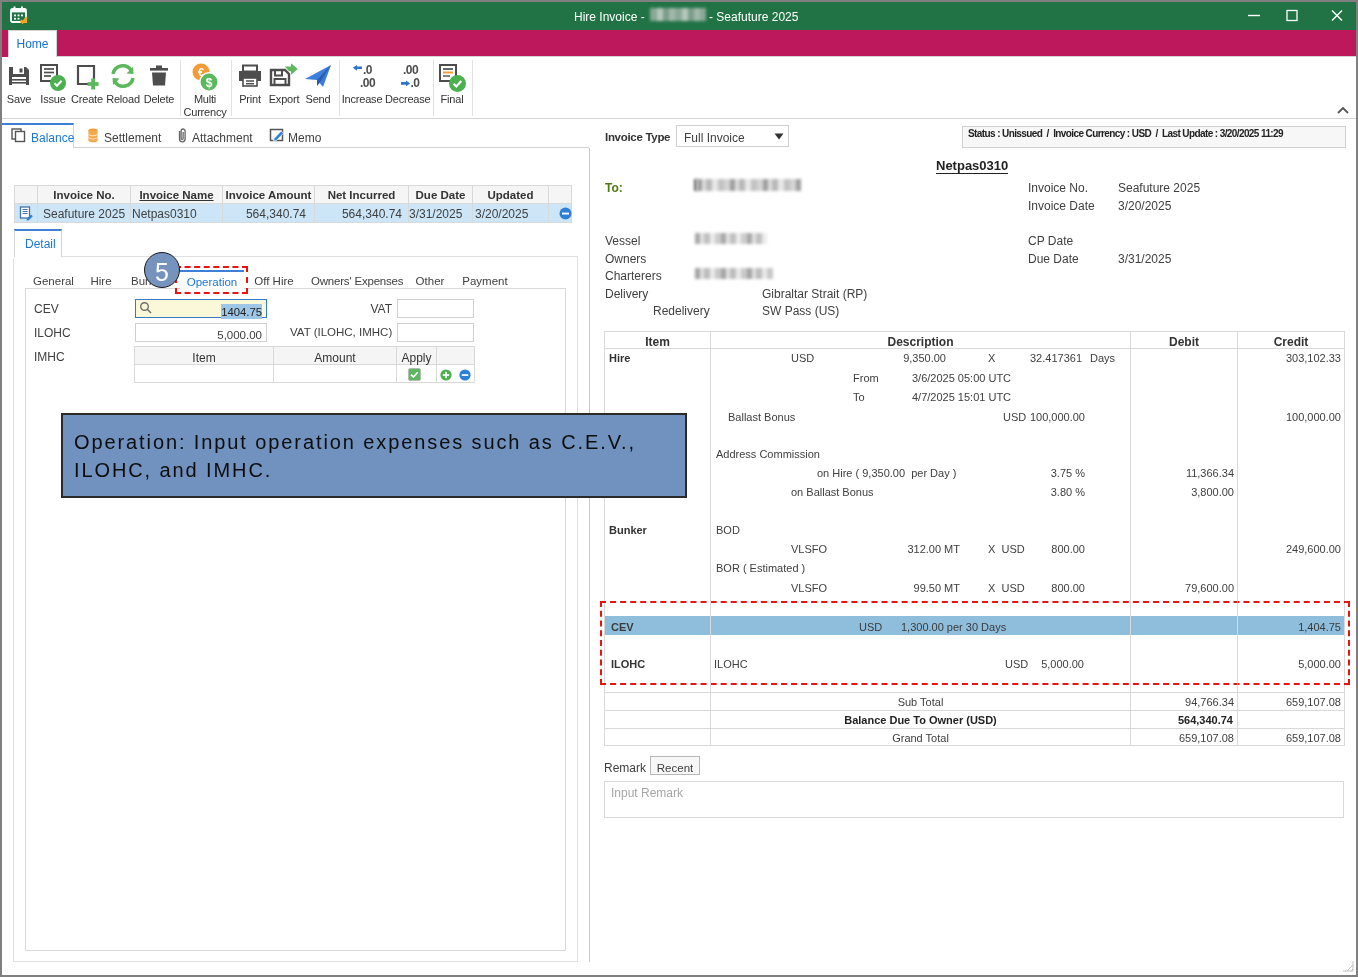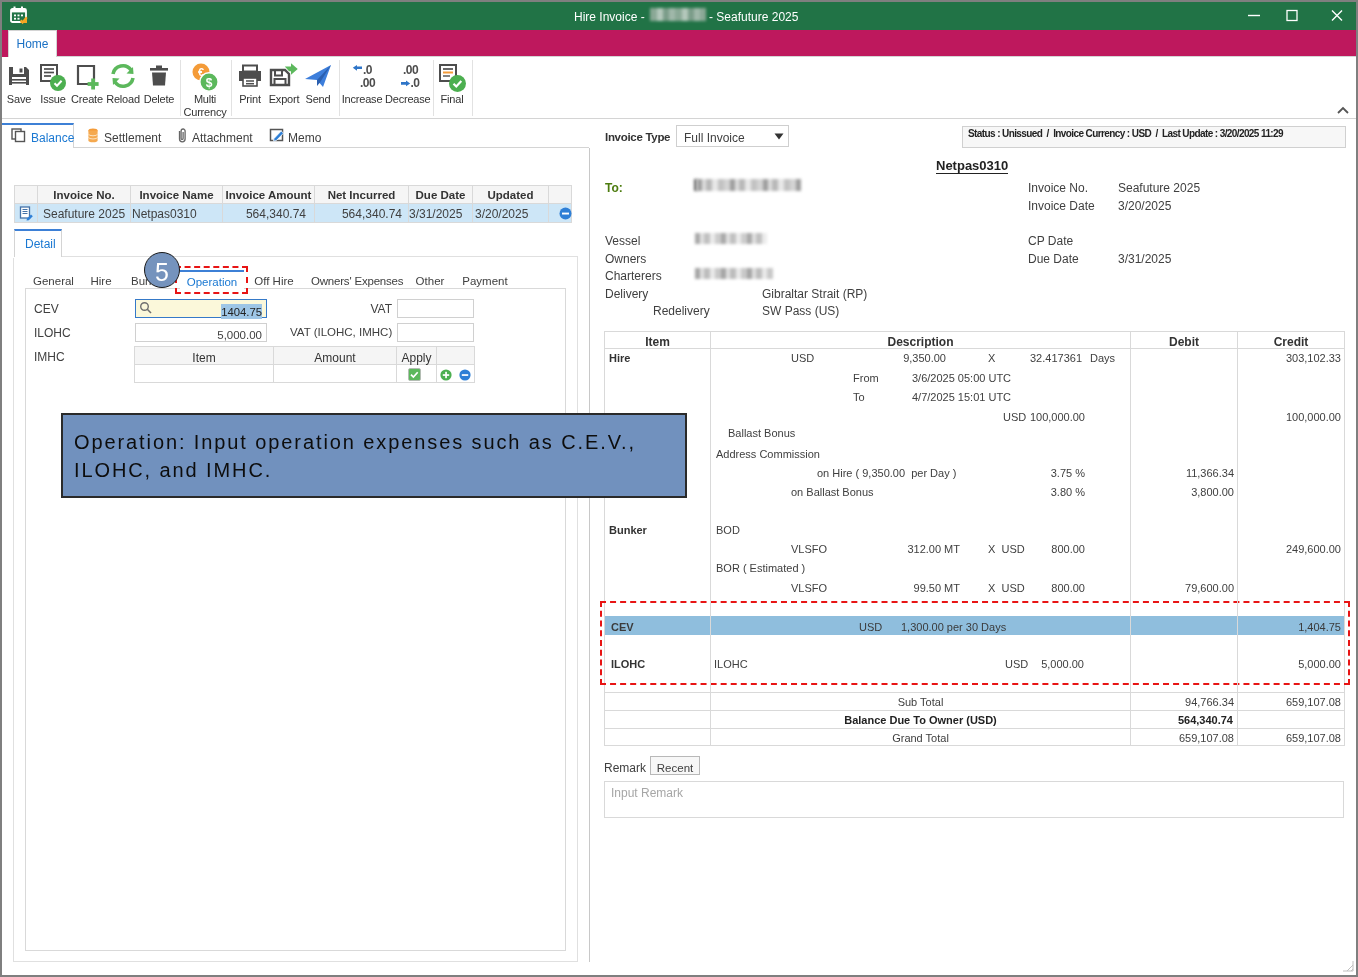--- a/index.html
+++ b/index.html
@@ -229,21 +229,21 @@
     <div class="abs" style="left:0;top:0;width:556px;height:18px;background:#f5f5f5;border-bottom:1px solid #d9d9d9;"></div>
     <div class="abs" style="left:0;top:18px;width:556px;height:18px;background:#cde6f7;"></div>
     <div class="gridline" style="left:22px;top:0;width:1px;height:36px;"></div>
     <div class="gridline" style="left:115px;top:0;width:1px;height:36px;"></div>
     <div class="gridline" style="left:207px;top:0;width:1px;height:36px;"></div>
     <div class="gridline" style="left:299px;top:0;width:1px;height:36px;"></div>
     <div class="gridline" style="left:393px;top:0;width:1px;height:36px;"></div>
     <div class="gridline" style="left:457px;top:0;width:1px;height:36px;"></div>
     <div class="gridline" style="left:533px;top:0;width:1px;height:36px;"></div>
     <div class="t b c" style="left:23px;top:4px;width:92px;color:#333;font-size:11.5px;">Invoice No.</div>
-    <div class="t b c" style="left:116px;top:4px;width:91px;color:#333;font-size:11.5px;">Invoice Name</div>
+    <div class="t b c" style="left:116px;top:4px;width:91px;color:#333;font-size:11.5px;text-decoration:underline;">Invoice Name</div>
     <div class="t b c" style="left:208px;top:4px;width:91px;color:#333;font-size:11.5px;">Invoice Amount</div>
     <div class="t b c" style="left:300px;top:4px;width:93px;color:#333;font-size:11.5px;">Net Incurred</div>
     <div class="t b c" style="left:394px;top:4px;width:63px;color:#333;font-size:11.5px;">Due Date</div>
     <div class="t b c" style="left:458px;top:4px;width:75px;color:#333;font-size:11.5px;">Updated</div>
     <svg class="abs" style="left:4px;top:20px" width="15" height="15" viewBox="0 0 15 15">
       <rect x="1.5" y="1" width="9" height="11" fill="#fff" stroke="#4472a8" stroke-width="1.3"></rect>
       <line x1="3.5" y1="3.5" x2="8.5" y2="3.5" stroke="#4472a8" stroke-width="1"></line>
       <line x1="3.5" y1="5.5" x2="8.5" y2="5.5" stroke="#4472a8" stroke-width="1"></line>
       <line x1="3.5" y1="7.5" x2="8.5" y2="7.5" stroke="#4472a8" stroke-width="1"></line>
       <path d="M8 12.5 L12 8.5 L13.8 10.2 L9.8 14.2 L7.5 14.6 Z" fill="#2e7fd6"></path>
@@ -373,21 +373,21 @@
   <div class="t11 t" style="left:988px;top:353px;">X</div>
   <div class="t11 t r" style="left:984px;top:353px;width:98px;">32.417361</div>
   <div class="t11 t" style="left:1090px;top:353px;">Days</div>
   <div class="t11 t r" style="left:1237px;top:353px;width:104px;">303,102.33</div>
 
   <div class="t11 t" style="left:853px;top:373px;">From</div>
   <div class="t11 t" style="left:912px;top:373px;">3/6/2025 05:00 UTC</div>
   <div class="t11 t" style="left:853px;top:392px;">To</div>
   <div class="t11 t" style="left:912px;top:392px;">4/7/2025 15:01 UTC</div>
 
-  <div class="t11 t" style="left:716px;top:428px;padding-left:12px;">Ballast Bonus</div>
+  <div class="t11 t" style="left:716px;top:412px;padding-left:12px;">Ballast Bonus</div>
   <div class="t11 t" style="left:1003px;top:412px;">USD</div>
   <div class="t11 t r" style="left:1028px;top:412px;width:57px;">100,000.00</div>
   <div class="t11 t r" style="left:1237px;top:412px;width:104px;">100,000.00</div>
 
   <div class="t11 t" style="left:716px;top:449px;">Address Commission</div>
   <div class="t11 t" style="left:817px;top:468px;">on Hire ( 9,350.00&nbsp; per Day )</div>
   <div class="t11 t r" style="left:1010px;top:468px;width:75px;">3.75 %</div>
   <div class="t11 t r" style="left:1130px;top:468px;width:104px;">11,366.34</div>
   <div class="t11 t" style="left:791px;top:487px;">on Ballast Bonus</div>
   <div class="t11 t r" style="left:1010px;top:487px;width:75px;">3.80 %</div>

